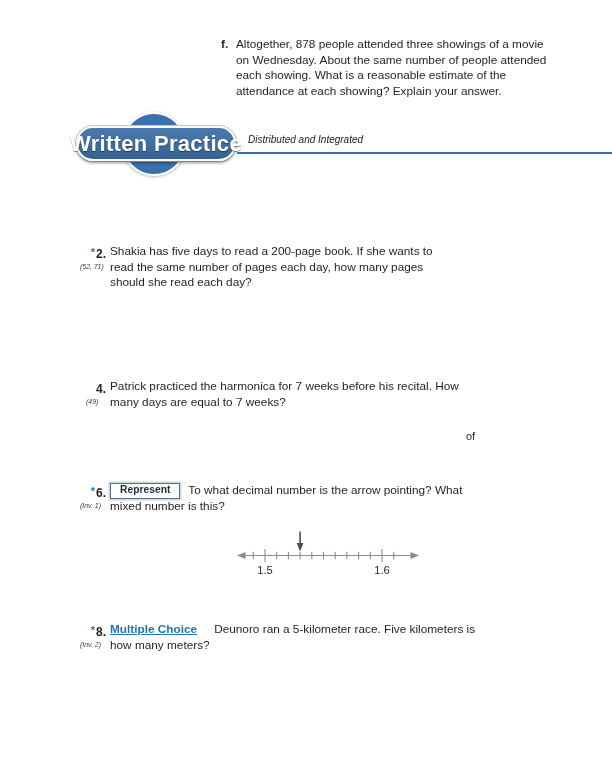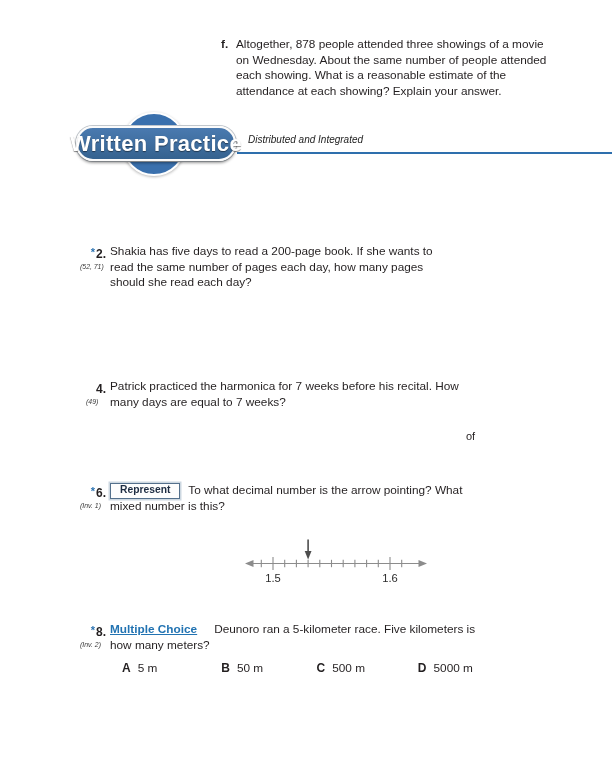--- a/index.html
+++ b/index.html
@@ -135,21 +135,21 @@
         <span class="star">*</span><span class="num">6.</span>
       </div>
       <div class="ref">(Inv. 1)</div>
     </div>
     <div class="p-body">
       <p class="p-text" style="width:396px;"><span class="rep-badge">Represent</span><span>To what decimal number is the arrow pointing? What
 mixed number is this?</span></p>
     </div>
   </section>
 
-  <figure class="numberline" style="margin:16px;text-align:right;">
+  <figure class="numberline" style="margin:8px;text-align:right;">
     <svg id="numberline-svg" width="184" height="52" viewBox="0 0 184 52">
         <line x1="7" y1="27.5" x2="177" y2="27.5" stroke="#8c8c8c" stroke-width="1.1"></line>
         <polygon points="1,27.5 9.5,24 9.5,31" fill="#8c8c8c"></polygon>
         <polygon points="183,27.5 174.5,24 174.5,31" fill="#8c8c8c"></polygon>
         <line x1="17.29999999999999" y1="23.8" x2="17.29999999999999" y2="31.2" stroke="#8c8c8c" stroke-width="1.1"></line>
         <line x1="29" y1="21" x2="29" y2="34" stroke="#8c8c8c" stroke-width="1.1"></line>
         <line x1="40.70000000000001" y1="23.8" x2="40.70000000000001" y2="31.2" stroke="#8c8c8c" stroke-width="1.1"></line>
         <line x1="52.40000000000002" y1="23.8" x2="52.40000000000002" y2="31.2" stroke="#8c8c8c" stroke-width="1.1"></line>
         <line x1="64.10000000000002" y1="23.8" x2="64.10000000000002" y2="31.2" stroke="#8c8c8c" stroke-width="1.1"></line>
         <line x1="75.80000000000004" y1="23.8" x2="75.80000000000004" y2="31.2" stroke="#8c8c8c" stroke-width="1.1"></line>
@@ -171,26 +171,20 @@
     <div class="p-head">
       <div class="p-headrow">
         <span class="star">*</span><span class="num">8.</span>
       </div>
       <div class="ref">(Inv. 2)</div>
     </div>
     <div class="p-body">
       <p class="p-text" style="width:388px;"><span class="mc-lead">Multiple Choice</span><span>Deunoro ran a 5-kilometer race. Five kilometers is
 how many meters?</span></p>
     </div>
-    <div class="choices">
-      <span class="choice"><span class="letter">A</span><span>5 m</span></span>
-      <span class="choice"><span class="letter">B</span><span>50 m</span></span>
-      <span class="choice"><span class="letter">C</span><span>500 m</span></span>
-      <span class="choice"><span class="letter">D</span><span>5000 m</span></span>
-    </div>
   </section>
 
   <footer class="footer">
     <span class="lesson">Lesson 76</span>
     <span class="pageno">487</span>
   </footer>
 
 </div>
 
 </body></html>

